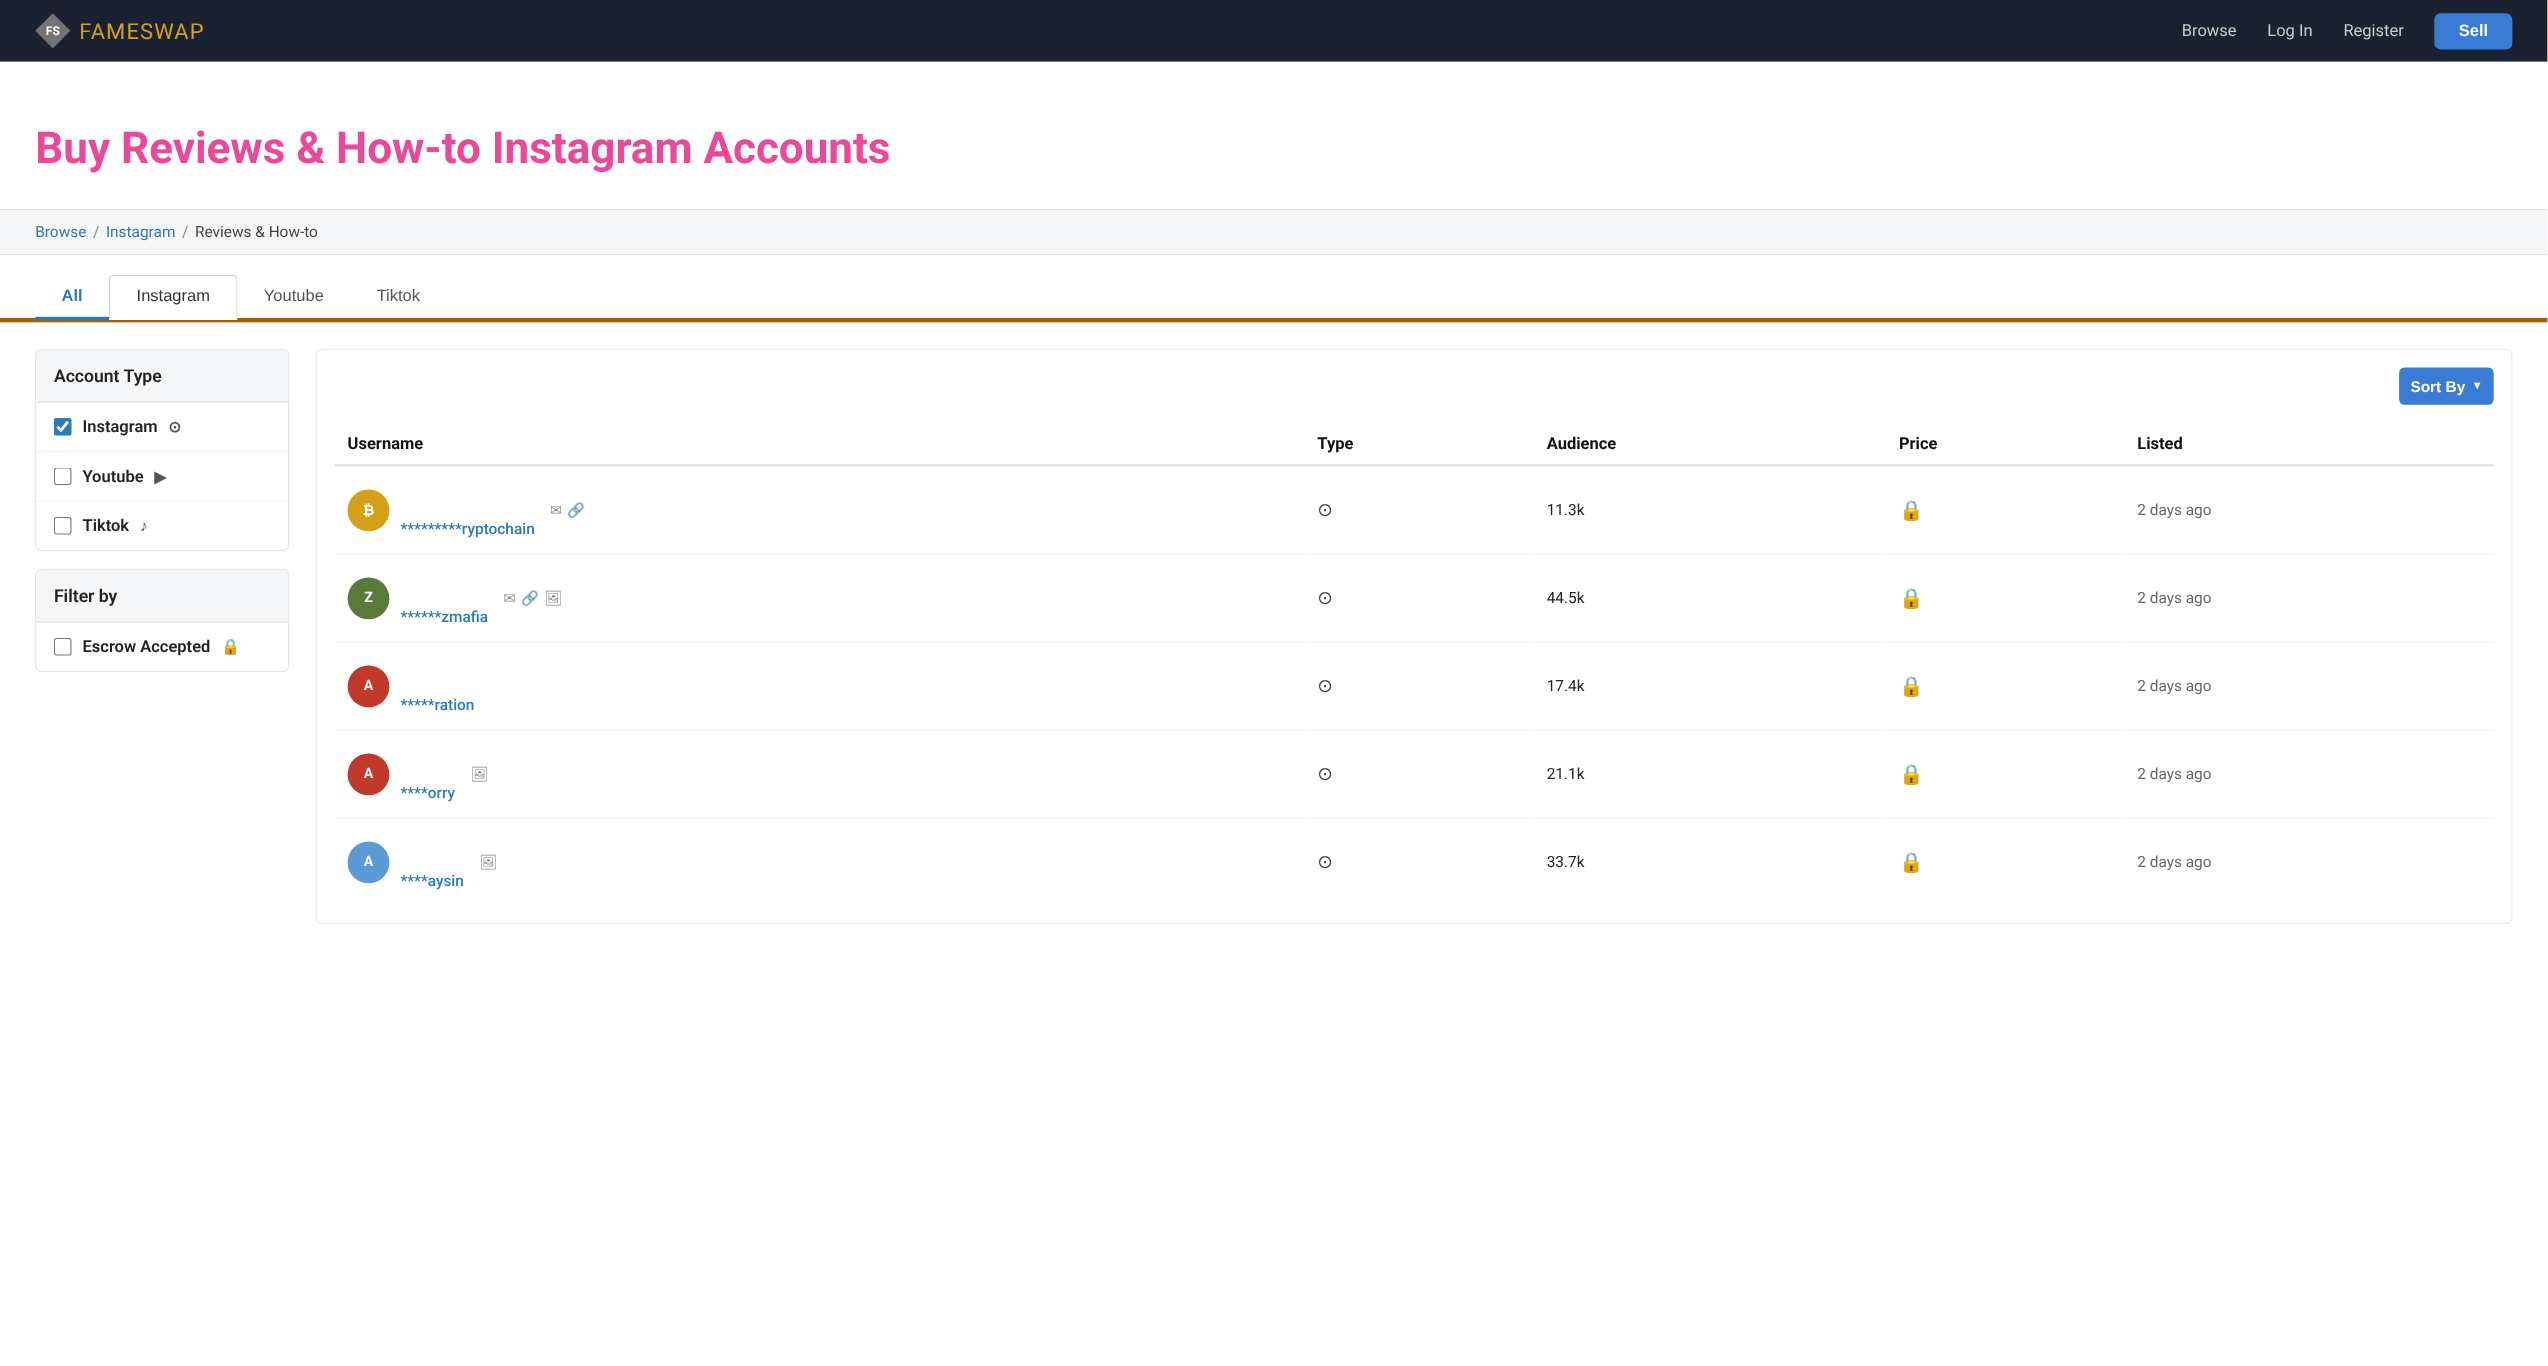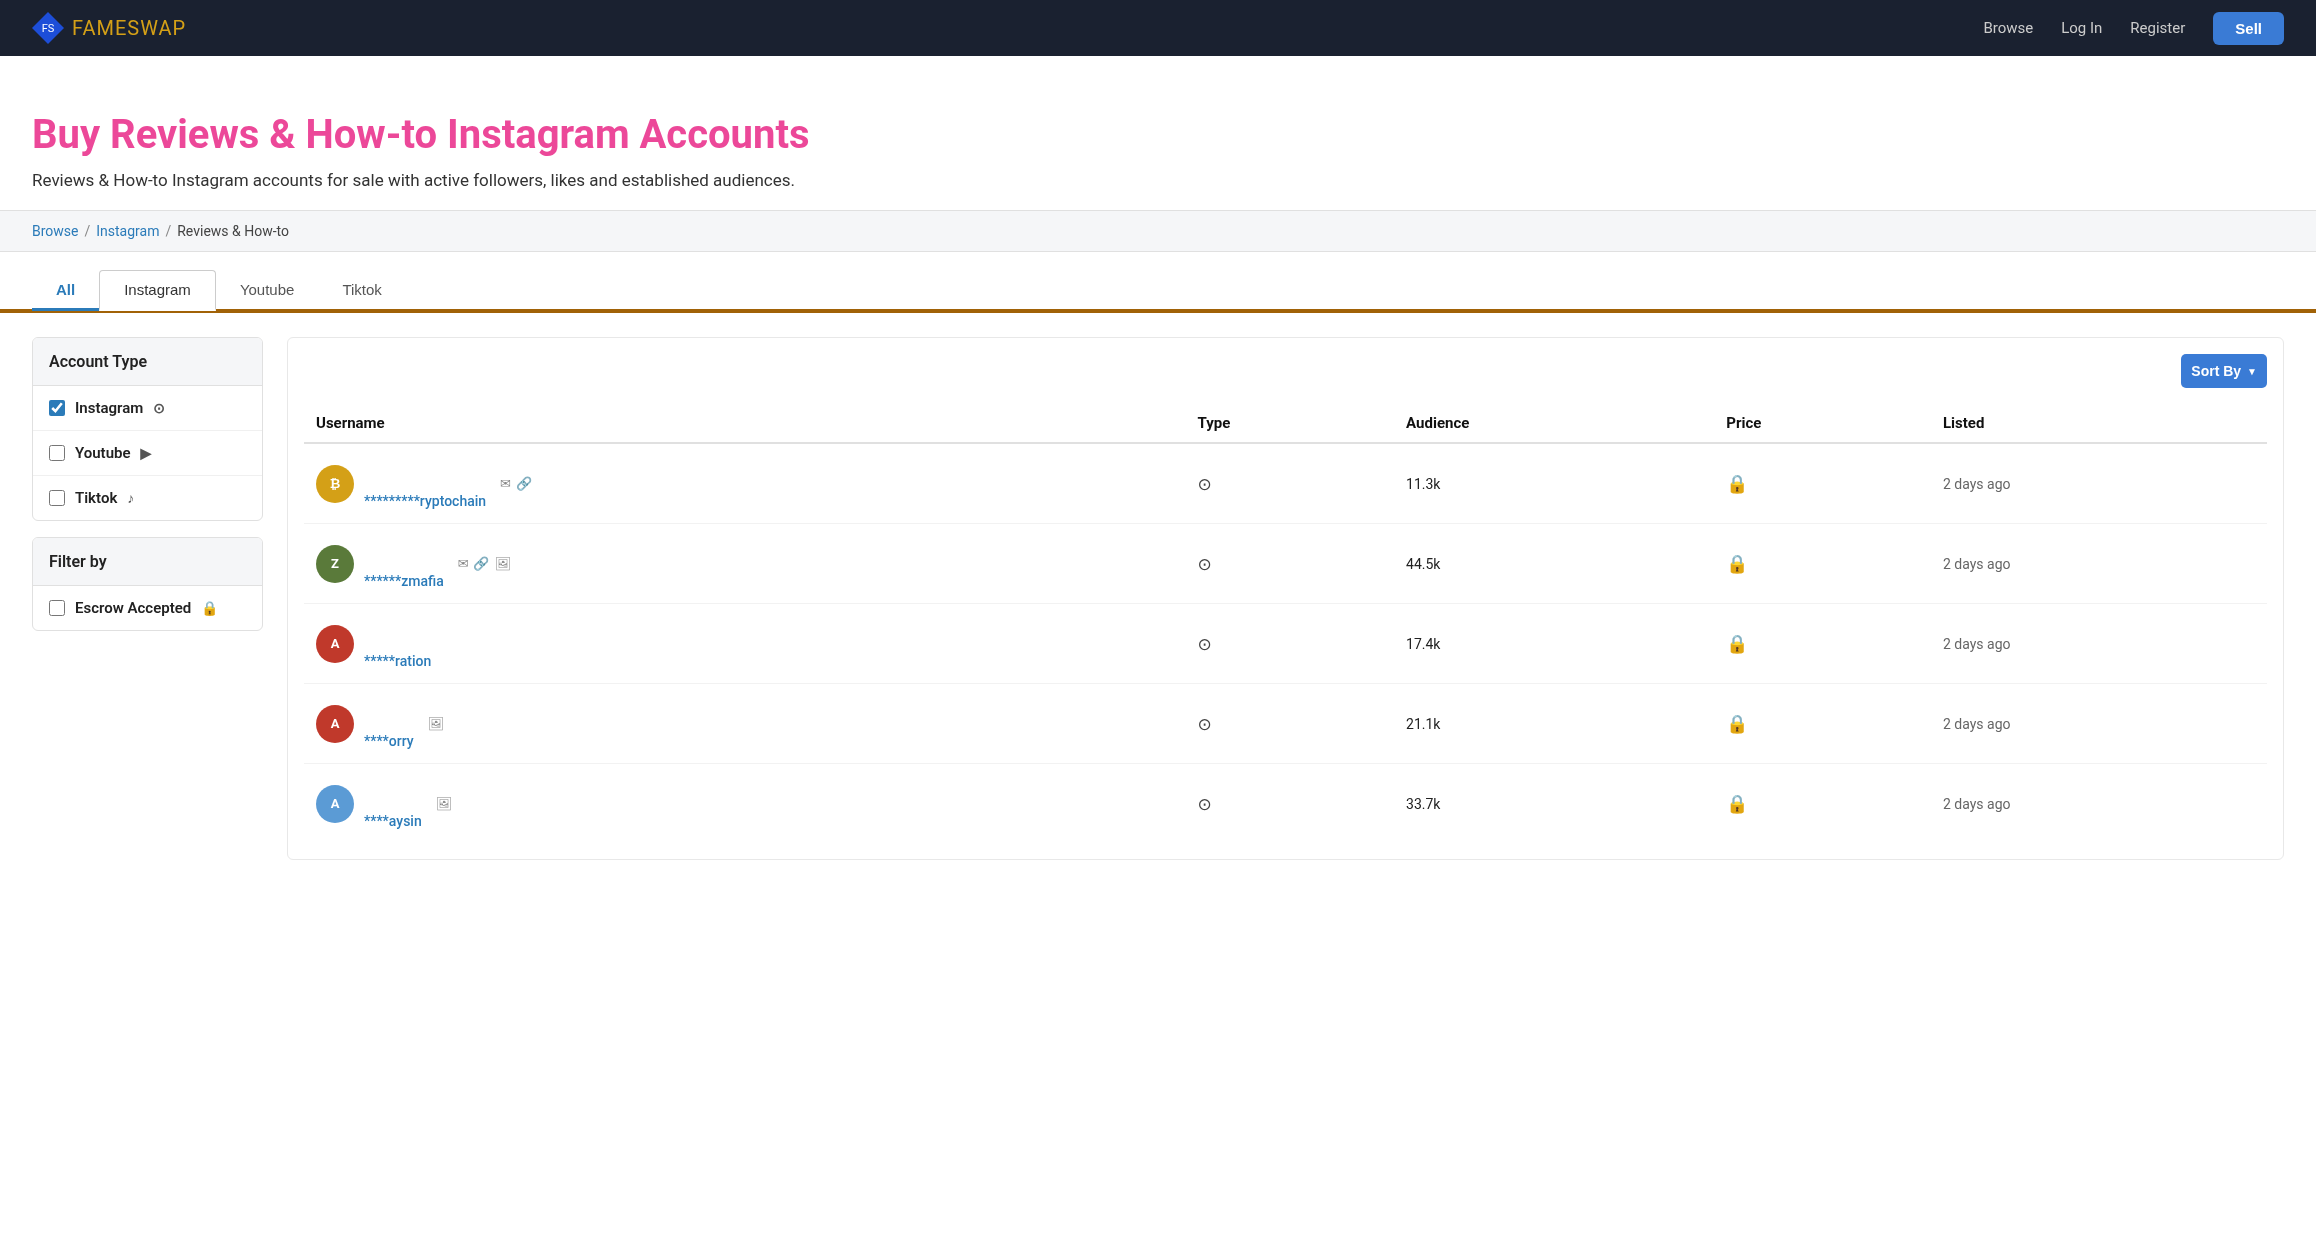--- a/index.html
+++ b/index.html
@@ -14,24 +14,24 @@
       height: 56px;
     }
     .navbar-logo {
       display: flex;
       align-items: center;
       gap: 8px;
       text-decoration: none;
     }
     .logo-diamond {
       width: 32px; height: 32px;
-      background: #1d4ed8;
+      background: #737373;
       clip-path: polygon(50% 0%, 100% 50%, 50% 100%, 0% 50%);
       display: flex; align-items: center; justify-content: center;
-      font-size: 11px; color: #fff; font-weight: normal;
+      font-size: 11px; color: #fff; font-weight: bold;
     }
     .logo-text {
       color: #d4a017;
       font-size: 20px;
       font-weight: 400;
       letter-spacing: 1px;
     }
     .navbar-links {
       margin-left: auto;
       display: flex;
@@ -252,21 +252,20 @@
   <div class="navbar-links">
     <a href="#">Browse</a>
     <a href="#">Log In</a>
     <a href="#">Register</a>
     <button class="btn-sell">Sell</button>
   </div>
 </nav>
 
 <div class="hero">
   <h1>Buy Reviews &amp; How-to Instagram Accounts</h1>
-  <p>Reviews &amp; How-to Instagram accounts for sale with active followers, likes and established audiences.</p>
 </div>
 
 <div class="breadcrumb-bar">
   <a href="#">Browse</a>
   <span class="breadcrumb-sep">/</span>
   <a href="#">Instagram</a>
   <span class="breadcrumb-sep">/</span>
   <span class="breadcrumb-current">Reviews &amp; How-to</span>
 </div>
 

